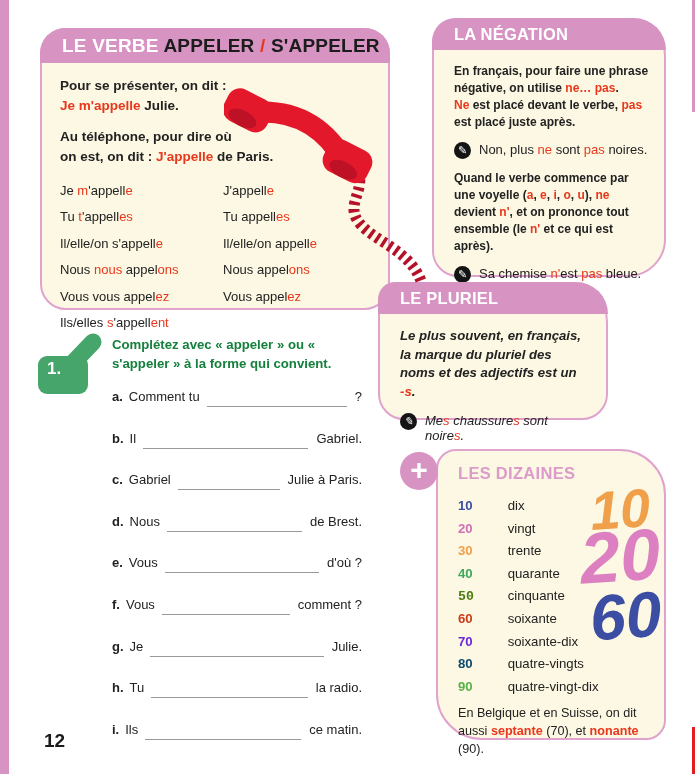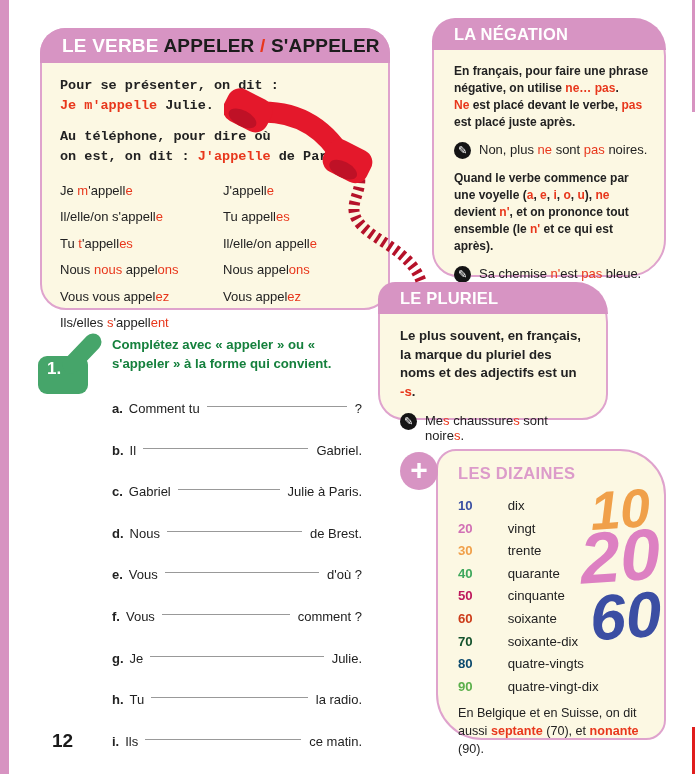--- a/index.html
+++ b/index.html
@@ -16,33 +16,33 @@
         padding:7px 0 6px 22px;letter-spacing:.2px;}
   .box1{left:40px;top:28px;width:350px;height:282px;border-radius:26px;}
   .box1 .band{border-radius:25px 25px 0 0;font-size:19px;}
   .box2{left:432px;top:18px;width:234px;height:259px;border-radius:28px 38px 38px 26px;}
   .box2 .band{border-radius:27px 37px 0 0;font-size:16.5px;}
   .box3{left:378px;top:282px;width:230px;height:138px;border-radius:22px 40px 26px 26px;}
   .box3 .band{border-radius:21px 39px 0 0;font-size:16.5px;}
   .box4{left:436px;top:449px;width:230px;height:291px;border-radius:20px 46px 20px 46px;border-width:2.5px;}
 
   .box-body{padding:13px 14px 0 18px;}
-  .intro{margin:0 0 11px 0;font-size:13.5px;font-weight:bold;line-height:1.48;white-space:pre-line;font-family:Liberation Mono, monospace;}
+  .intro{margin:0 0 11px 0;font-size:13.5px;font-weight:bold;line-height:1.48;white-space:pre-line;}
   .conj{display:flex;margin-top:4px;}
   .conj-col{width:50%;font-size:13px;}
   .conj-col+.conj-col{padding-left:12px;}
   .conj-row{line-height:26.5px;white-space:nowrap;}
 
   .box2 .box-body{padding:13px 12px 0 20px;font-size:13.2px;}
   .box2 p{margin:0;font-size:12px;line-height:1.42;}
   .example{display:flex;align-items:flex-start;margin:11px 0;font-size:13px;}
   .ex-icon{flex:0 0 auto;display:inline-block;width:17px;height:17px;border-radius:50%;
            background:#141414;color:#fff;font-size:11px;line-height:17px;text-align:center;
            margin-right:8px;margin-top:0;}
-  .box3 .box-body{padding:13px 25px 0 20px;}
+  .box3 .box-body{padding:13px 25px 0 20px;font-style:italic;}
   .box3 p{margin:0;font-size:13.2px;line-height:1.42;}
 
   
   .sg-r{color:#e8371c;}
   .sg-rb{color:#e8371c;font-weight:bold;}
   .sg-b{font-weight:bold;}
   .sg-w{color:#fff;}
   .sg-k{color:#1c1c1c;}
 
   
@@ -61,25 +61,25 @@
   .bignums span:nth-of-type(3){left:590px;top:584px;font-size:64px;transform:rotate(-4deg);}
 
   
   .ex-badge{position:absolute;left:36px;top:332px;width:70px;height:66px;z-index:3;}
   .ex-num{position:absolute;left:11px;top:27px;color:#fff;font-weight:bold;font-size:17px;}
   .instr{position:absolute;left:112px;top:336px;width:254px;margin:0;color:#15803d;
          font-weight:bold;font-size:13.2px;line-height:1.42;}
   .items{position:absolute;left:112px;top:389px;width:250px;}
   .item{display:flex;align-items:baseline;height:18px;margin-bottom:23.6px;font-size:13px;}
   .lbl{font-weight:bold;margin-right:6px;}
-  .pre{margin-right:7px;white-space:nowrap;margin-top:12px;}
+  .pre{margin-right:7px;white-space:nowrap;}
   .blank{flex:1;align-self:flex-end;border-bottom:1.4px solid #999;height:15px;margin-right:8px;}
   .post{white-space:nowrap;}
 
-  .pagenum{position:absolute;left:44px;top:730px;font-size:19px;font-weight:bold;color:#1a1a1a;margin-left:8px;}
+  .pagenum{position:absolute;left:44px;top:730px;font-size:19px;font-weight:bold;color:#1a1a1a;}
   .phone{position:absolute;left:224px;top:56px;z-index:6;}
 </style>
 </head>
 <body>
 
 <div class="page">
   <div class="stripe-left"></div>
   <div class="stripe-topright"></div>
   <div class="stripe-bottomright"></div>
 
@@ -89,22 +89,22 @@
     </header>
     <div class="box-body">
       <p class="intro"><span class="sg sg-b">Pour se présenter, on dit :
 </span><span class="sg sg-rb">Je m'appelle</span><span class="sg"> Julie.</span></p>
       <p class="intro"><span class="sg sg-b">Au téléphone, pour dire où
 on est, on dit : </span><span class="sg sg-rb">J'appelle</span><span class="sg"> de Paris.</span></p>
       <div class="conj">
         <div class="conj-col">
 
         <div class="conj-row"><span><span class="sg">Je </span><span class="sg sg-r">m</span><span class="sg">'appell</span><span class="sg sg-r">e</span></span></div>
+            <div class="conj-row"><span><span class="sg">Tu </span><span class="sg sg-r">t</span><span class="sg">'appell</span><span class="sg sg-r">es</span></span></div>
             <div class="conj-row"><span><span class="sg">Il/elle/on s'appell</span><span class="sg sg-r">e</span></span></div>
-            <div class="conj-row"><span><span class="sg">Tu </span><span class="sg sg-r">t</span><span class="sg">'appell</span><span class="sg sg-r">es</span></span></div>
             <div class="conj-row"><span><span class="sg">Nous </span><span class="sg sg-r">nous</span><span class="sg"> appel</span><span class="sg sg-r">ons</span></span></div>
             <div class="conj-row"><span><span class="sg">Vous vous appel</span><span class="sg sg-r">ez</span></span></div>
             <div class="conj-row"><span><span class="sg">Ils/elles </span><span class="sg sg-r">s</span><span class="sg">'appell</span><span class="sg sg-r">ent</span></span></div>
           </div>
         <div class="conj-col">
 
         <div class="conj-row"><span><span class="sg">J'appell</span><span class="sg sg-r">e</span></span></div>
             <div class="conj-row"><span><span class="sg">Tu appell</span><span class="sg sg-r">es</span></span></div>
             <div class="conj-row"><span><span class="sg">Il/elle/on appell</span><span class="sg sg-r">e</span></span></div>
             <div class="conj-row"><span><span class="sg">Nous appel</span><span class="sg sg-r">ons</span></span></div>
@@ -176,31 +176,31 @@
           <span class="diz-num" style="color: rgb(240, 160, 74);">30</span>
           <span class="diz-word">trente</span>
         </div>
 
         <div class="diz-row">
           <span class="diz-num" style="color: rgb(63, 168, 93);">40</span>
           <span class="diz-word">quarante</span>
         </div>
 
         <div class="diz-row">
-          <span class="diz-num" style="color: #be185d;">50</span>
+          <span class="diz-num" style="color: #4d7c0f; font-family: Liberation Mono, monospace;">50</span>
           <span class="diz-word">cinquante</span>
         </div>
 
         <div class="diz-row">
           <span class="diz-num" style="color: rgb(204, 60, 26);">60</span>
           <span class="diz-word">soixante</span>
         </div>
 
         <div class="diz-row">
-          <span class="diz-num" style="color: #14532d;">70</span>
+          <span class="diz-num" style="color: #6d28d9;">70</span>
           <span class="diz-word">soixante-dix</span>
         </div>
 
         <div class="diz-row">
           <span class="diz-num" style="color: #0c4a6e;">80</span>
           <span class="diz-word">quatre-vingts</span>
         </div>
 
         <div class="diz-row">
           <span class="diz-num" style="color: rgb(92, 176, 76);">90</span>

